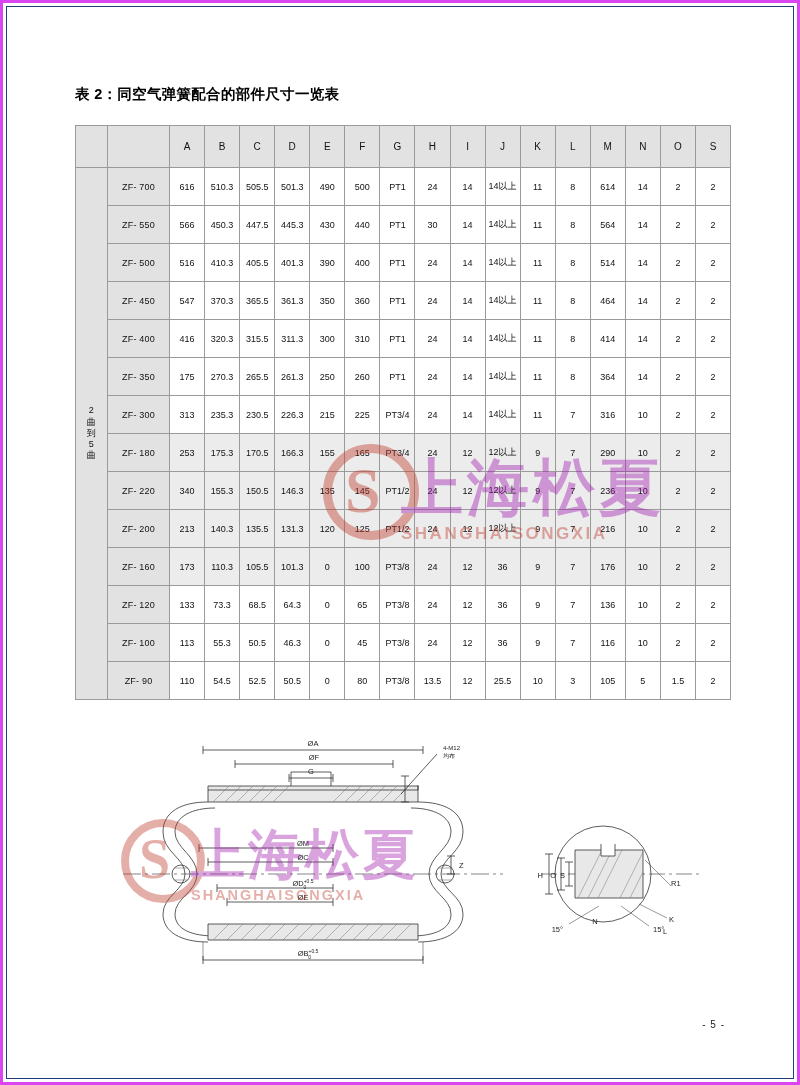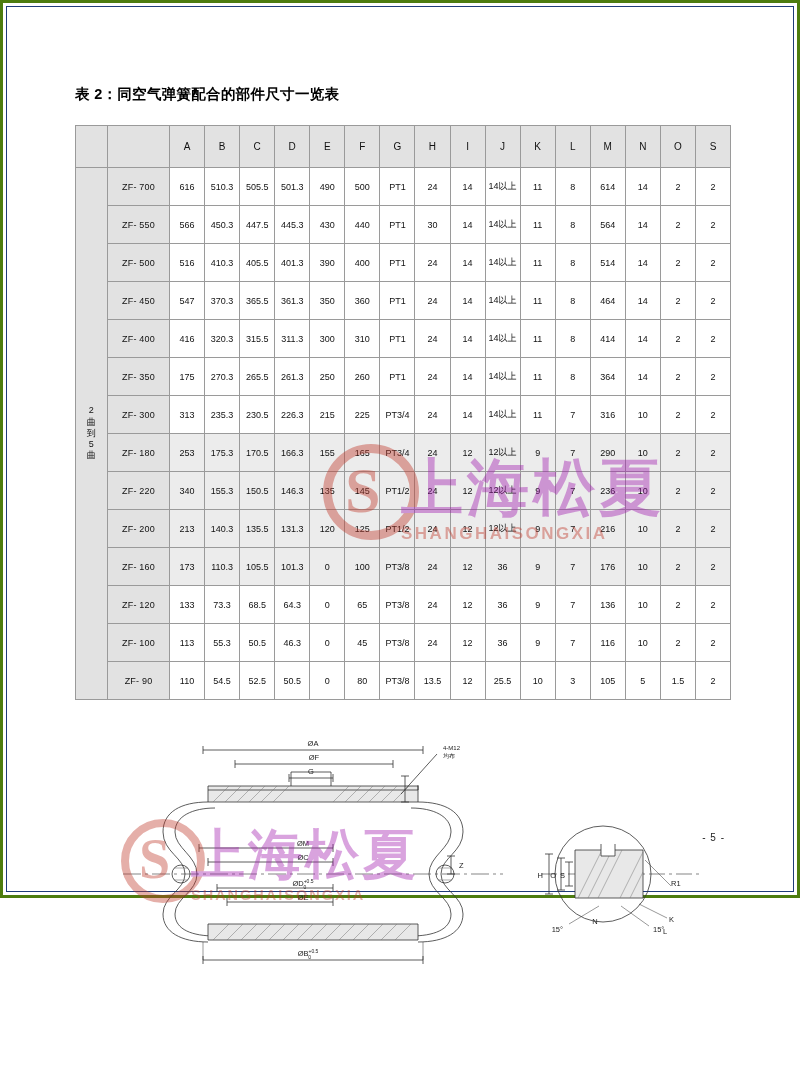--- a/index.html
+++ b/index.html
@@ -8,22 +8,22 @@
     width: 800px;
     height: 1085px;
     background: #ffffff;
     font-family: "Liberation Sans", sans-serif;
     position: relative;
     overflow: hidden;
   }
   .page {
     position: absolute;
     left: 0; top: 0;
-    width: 800px; height: 898px;
-    border: 3px solid #4d7c0f;
+    width: 800px; height: 1085px;
+    border: 3px solid #d946ef;
     padding: 0;
   }
   .page-inner {
     position: absolute;
     left: 0; top: 0; right: 0; bottom: 0;
     border: 1px solid #1f3c7a;
     margin: 3px;
   }
   .title {
     position: absolute;

